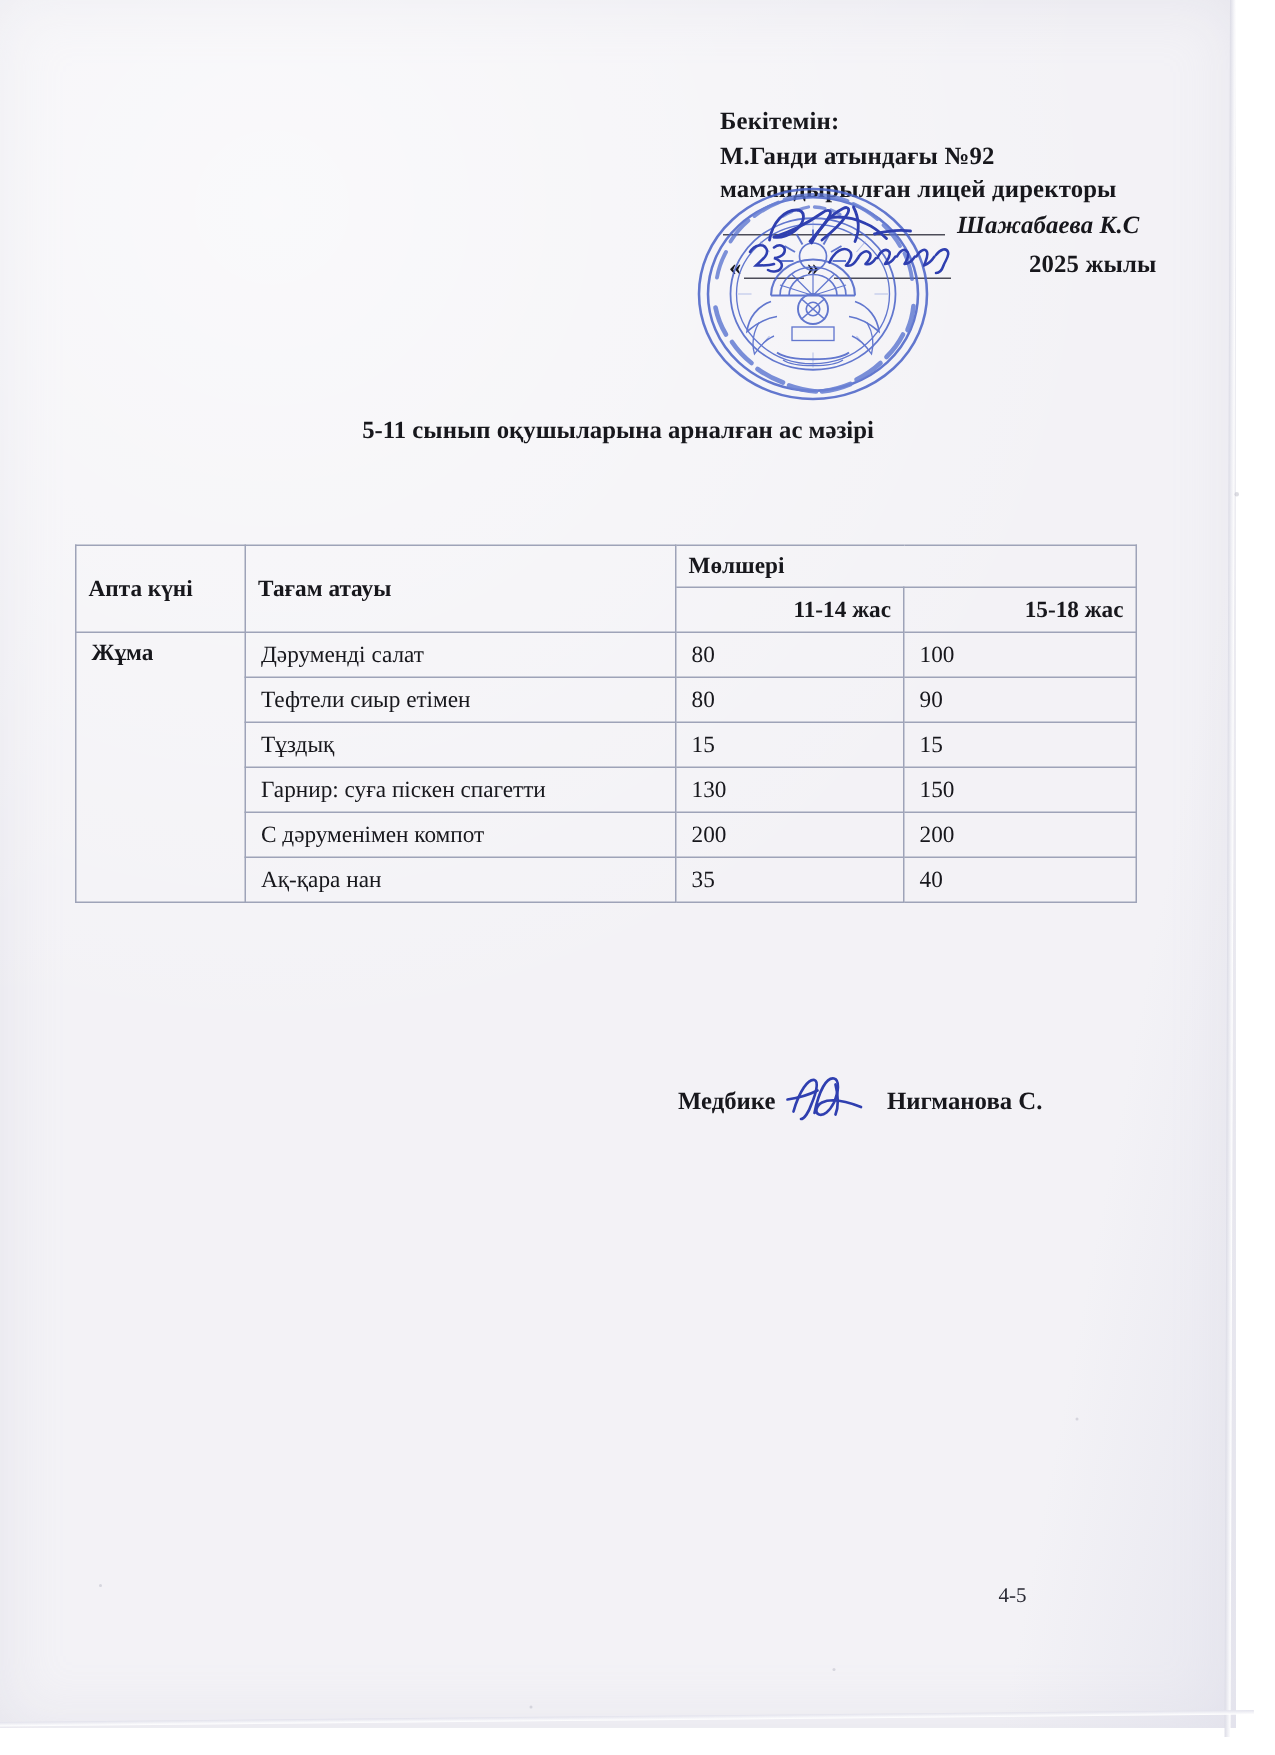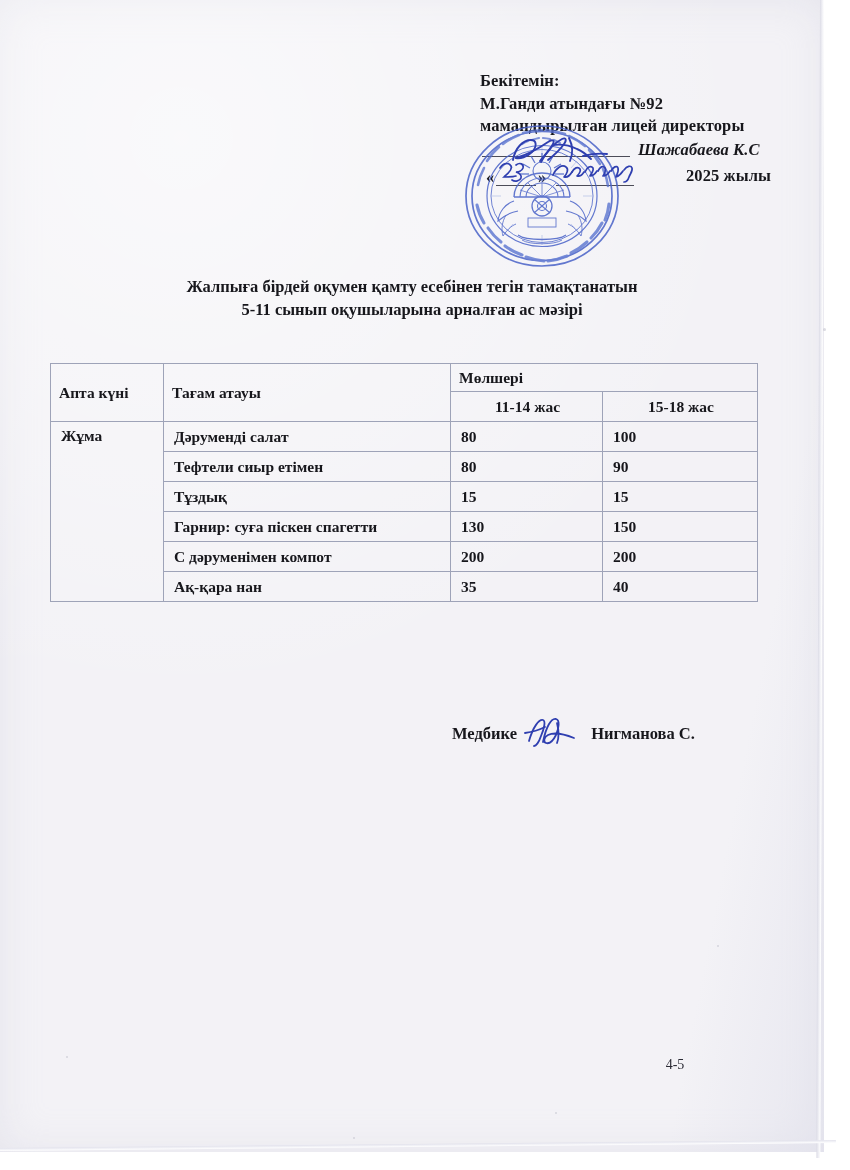--- a/index.html
+++ b/index.html
@@ -186,38 +186,38 @@
     top: 363px;
     width: 707px;
     border-collapse: collapse;
     table-layout: fixed;
     font-size: 15.5px;
   }
   .menu-table td, .menu-table th {
     border: 1px solid #9ea3b8;
     padding: 3px 8px;
     vertical-align: middle;
-    font-weight: bold;
+    font-weight: normal;
     text-align: left;
   }
   .menu-table th {
     font-weight: bold;
     text-align: left;
   }
   .th-day     { width: 113px; }
   .th-dish    { width: 287px; }
   .th-age-a   { width: 152px; }
   .th-age-b   { width: 155px; }
 
   .menu-table th.hdr-day,
   .menu-table th.hdr-dish { height: 44px; }
   .menu-table th.hdr-amount { height: 21px; }
   .menu-table th.hdr-sub {
     height: 23px;
-    text-align: center;
+    text-align: right;
     padding-left: 10px;
   }
   .menu-table td.cell-day {
     font-weight: bold;
     vertical-align: top;
     padding-top: 5px;
     padding-left: 10px;
   }
   .menu-table td.cell-dish { padding-left: 10px; height: 23px; }
   .menu-table td.cell-num  { padding-left: 10px; }
@@ -420,21 +420,20 @@
         <path d="M24,17 c2,-4 6,-6 8,-3 c1,2 -1,5 -3,7 c3,1 5,-1 7,-4"></path>
         <path d="M37,17 c2,-5 6,-7 8,-4 c1,3 -2,6 -3,8 c3,0 5,-2 7,-5"></path>
         <path d="M50,16 c2,-4 5,-6 7,-3 c1,2 0,5 -2,8 c3,0 5,-2 7,-5"></path>
         <path d="M63,16 c2,-4 6,-6 7,-3 c1,3 -1,6 -2,9 c3,-1 5,-3 7,-6"></path>
         <path d="M76,15 c3,-4 7,-5 8,-2 c1,3 -2,6 -3,9 c-1,3 -3,5 -5,5"></path>
       </g>
     </svg>
   </div>
 
   <div class="doc-title">
-    <div>Жалпыға бірдей оқумен қамту есебінен тегін тамақтанатын</div>
     <div>5-11 сынып оқушыларына арналған ас мәзірі</div>
   </div>
 
   <table class="menu-table">
     <colgroup>
       <col class="th-day">
         <col class="th-dish">
         <col class="th-age-a">
         <col class="th-age-b">
     </colgroup>

